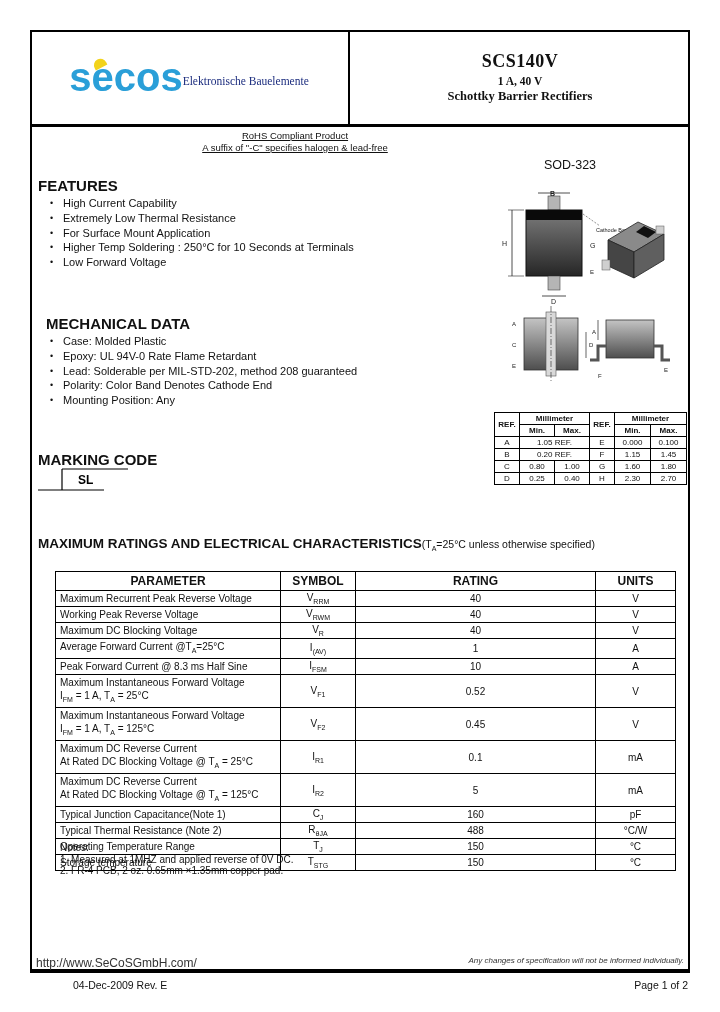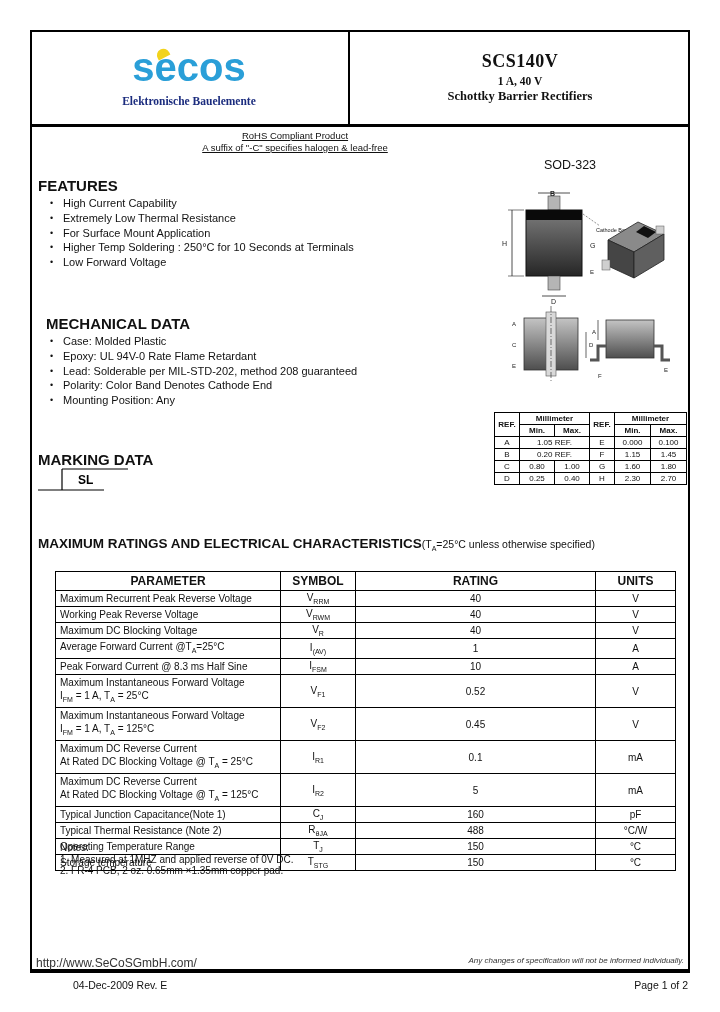--- a/index.html
+++ b/index.html
@@ -14,32 +14,32 @@
     position:absolute; left:30px; top:30px; width:660px; height:943px;
     border:2px solid #000; border-bottom:4px solid #000;
   }
   
   .header-box {
     position:absolute; left:30px; top:30px; width:660px; height:97px;
     border-bottom:3px solid #000; display:flex;
   }
   .header-left {
     width:320px; height:100%; border-right:2px solid #000;
-    display:flex; flex-direction:column; align-items:center; justify-content:center;
+    display:flex; flex-direction:row; align-items:center; justify-content:center;
   }
   .logo-word {
     position:relative; font-weight:bold; font-size:40px; line-height:40px;
     color:#2a9fd8; letter-spacing:0px; font-family:"Liberation Sans", sans-serif;
   }
   .logo-wedge {
     position:absolute; left:24px; top:2px; width:13px; height:9px;
     background:#f2d31b; border-radius:13px 13px 0 0; transform:rotate(-28deg);
   }
   .logo-sub {
-    font-family:"Liberation Serif", serif; font-weight:bold;
+    font-family:"Liberation Serif", serif; font-weight:normal;
     font-size:11.5px; color:#1b2c7e; margin-top:8px;
   }
   .header-right {
     flex:1; display:flex; flex-direction:column; align-items:center;
     justify-content:center; text-align:center;
     font-family:"Liberation Serif", serif; font-weight:bold;
   }
   .part-number { font-size:18px; letter-spacing:.5px; }
   .rating-line { font-size:11.5px; margin-top:3px; }
   .product-type { font-size:12.5px; margin-top:2px; }
@@ -250,21 +250,21 @@
         <td>D</td>
         <td>0.25</td>
         <td>0.40</td>
         <td>H</td>
         <td>2.30</td>
         <td>2.70</td>
       </tr>
     </tbody>
 </table>
 
-<div class="sec-h" style="left:38px; top:451px;">MARKING DATA</div>
+<div class="sec-h" style="left:38px; top:451px;">MARKING CODE</div>
 <svg class="marking-svg" width="140" height="32" viewBox="0 0 140 32">
   <line x1="26" y1="5" x2="92" y2="5" stroke="#000" stroke-width="1.2"></line>
   <line x1="26" y1="5" x2="26" y2="26" stroke="#000" stroke-width="1.2"></line>
   <line x1="2" y1="26" x2="68" y2="26" stroke="#000" stroke-width="1.2"></line>
   <text x="42" y="20" font-size="12" font-weight="bold" font-family="Liberation Sans, sans-serif">SL</text>
 </svg>
 
 <div class="ratings-title">
   <span>MAXIMUM RATINGS AND ELECTRICAL CHARACTERISTICS</span><span class="suffix" id="ratings-title-suffix">(T<sub>A</sub>=25°C unless otherwise specified)</span>
 </div>

